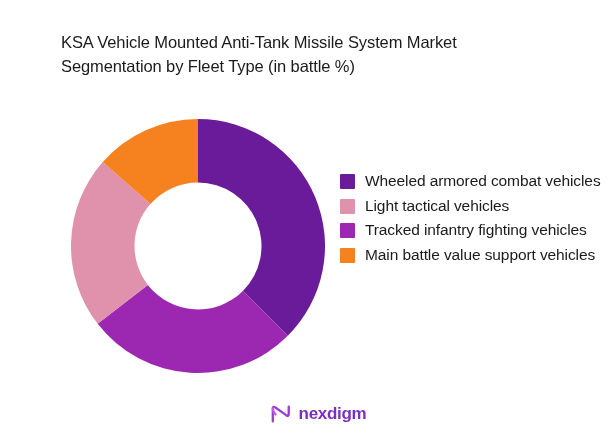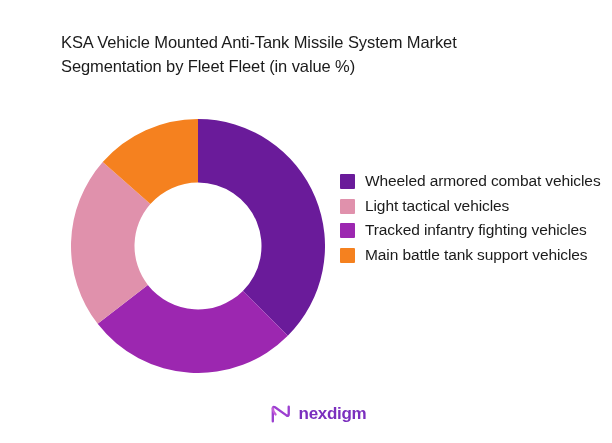--- a/index.html
+++ b/index.html
@@ -98,21 +98,21 @@
     letter-spacing: -0.3px;
     color: #7b2fbe;
     line-height: 20px;
   }
 </style>
 </head>
 <body>
 
 <div id="figure">
 
-  <div id="chart-title"><span>KSA Vehicle Mounted Anti-Tank Missile System Market</span><br><span>Segmentation by Fleet Fleet (in value %)</span></div>
+  <div id="chart-title"><span>KSA Vehicle Mounted Anti-Tank Missile System Market</span><br><span>Segmentation by Fleet Type (in battle %)</span></div>
 
   <div id="plot-area">
 
     <div id="donut-wrap">
       <svg id="donut-svg" viewBox="0 0 254 254">
         <g id="donut-slices">
             <path d="M 127.00000000000001 0 A 127 127 0 0 1 216.80256121069152 216.80256121069152 L 171.90128060534576 171.90128060534576 A 63.5 63.5 0 0 0 127 63.5 Z" fill="#6A1B9A"></path>
             <path d="M 216.80256121069152 216.80256121069152 A 127 127 0 0 1 26.650313428287348 204.83919581392806 L 76.82515671414367 165.91959790696404 A 63.5 63.5 0 0 0 171.90128060534576 171.90128060534576 Z" fill="#9C27B0"></path>
             <path d="M 26.650313428287348 204.83919581392806 A 127 127 0 0 1 31.73589415693162 43.013393103896234 L 79.36794707846582 85.00669655194812 A 63.5 63.5 0 0 0 76.82515671414367 165.91959790696404 Z" fill="#E091AC"></path>
             <path d="M 31.73589415693162 43.013393103896234 A 127 127 0 0 1 126.99999999999997 0 L 126.99999999999999 63.5 A 63.5 63.5 0 0 0 79.36794707846582 85.00669655194812 Z" fill="#F5811F"></path>
@@ -132,21 +132,21 @@
         <span class="legend-label">Light tactical vehicles</span>
       </div>
 
       <div class="legend-row">
         <span class="legend-swatch" style="background:#9C27B0"></span>
         <span class="legend-label">Tracked infantry fighting vehicles</span>
       </div>
 
       <div class="legend-row">
         <span class="legend-swatch" style="background:#F5811F"></span>
-        <span class="legend-label">Main battle tank support vehicles</span>
+        <span class="legend-label">Main battle value support vehicles</span>
       </div>
 
     </div>
   </div>
 
   <div id="footer-brand">
     <svg id="brand-mark" viewBox="0 0 24 22">
       <path d="M3 19 L3 5 Q3 2.5 5.5 3.6 L18 12.5 Q20.5 14 20.5 11 L20.5 3" fill="none" stroke="#9b3fd0" stroke-width="2.6" stroke-linecap="round"></path>
       <path d="M3 5 Q3.2 9 6 11.5" fill="none" stroke="#c45fd8" stroke-width="2.6" stroke-linecap="round"></path>
     </svg>

